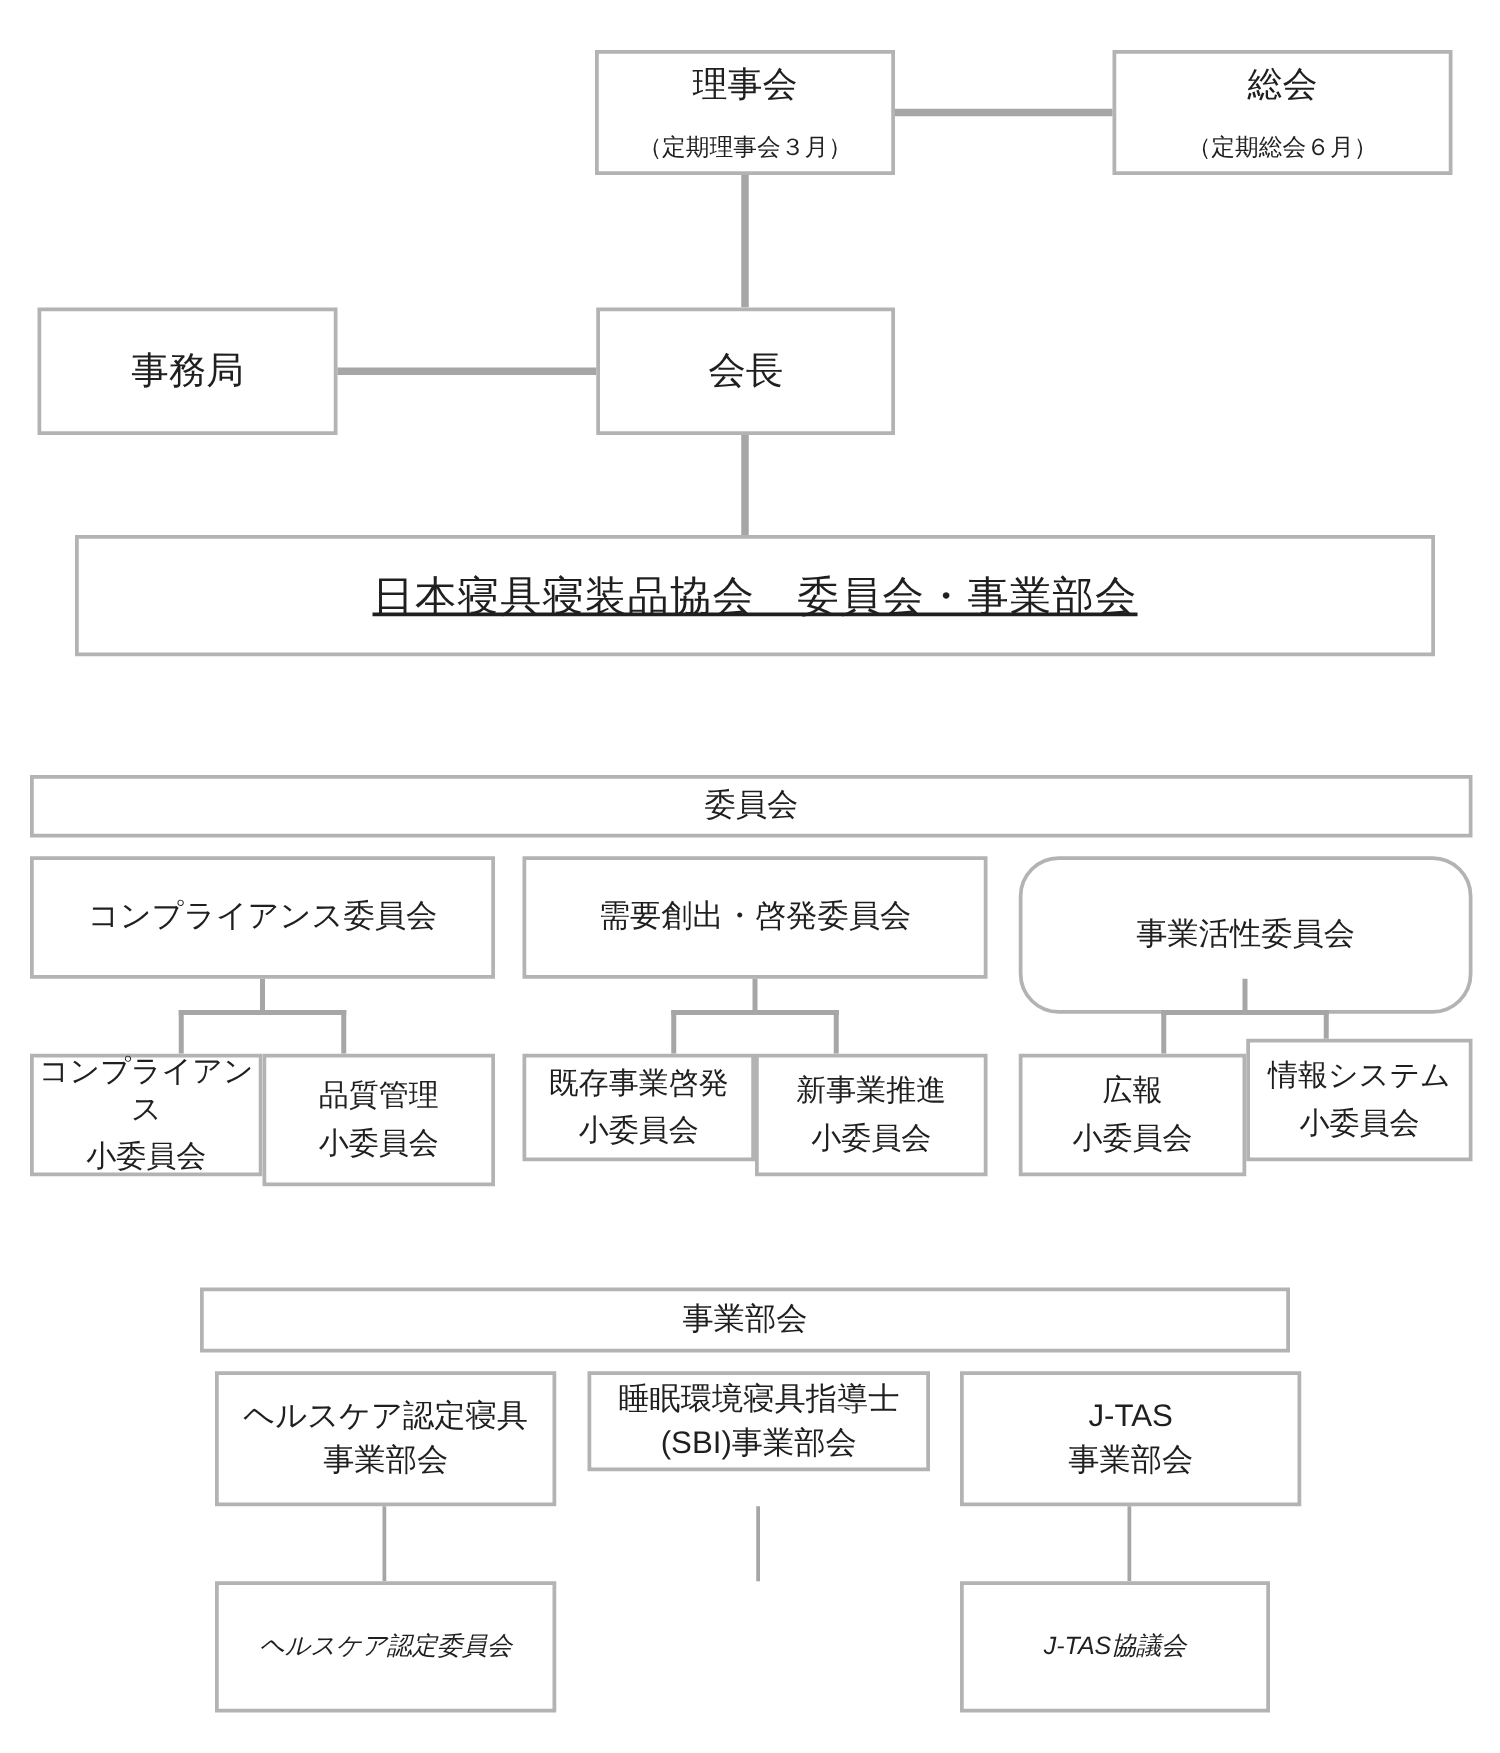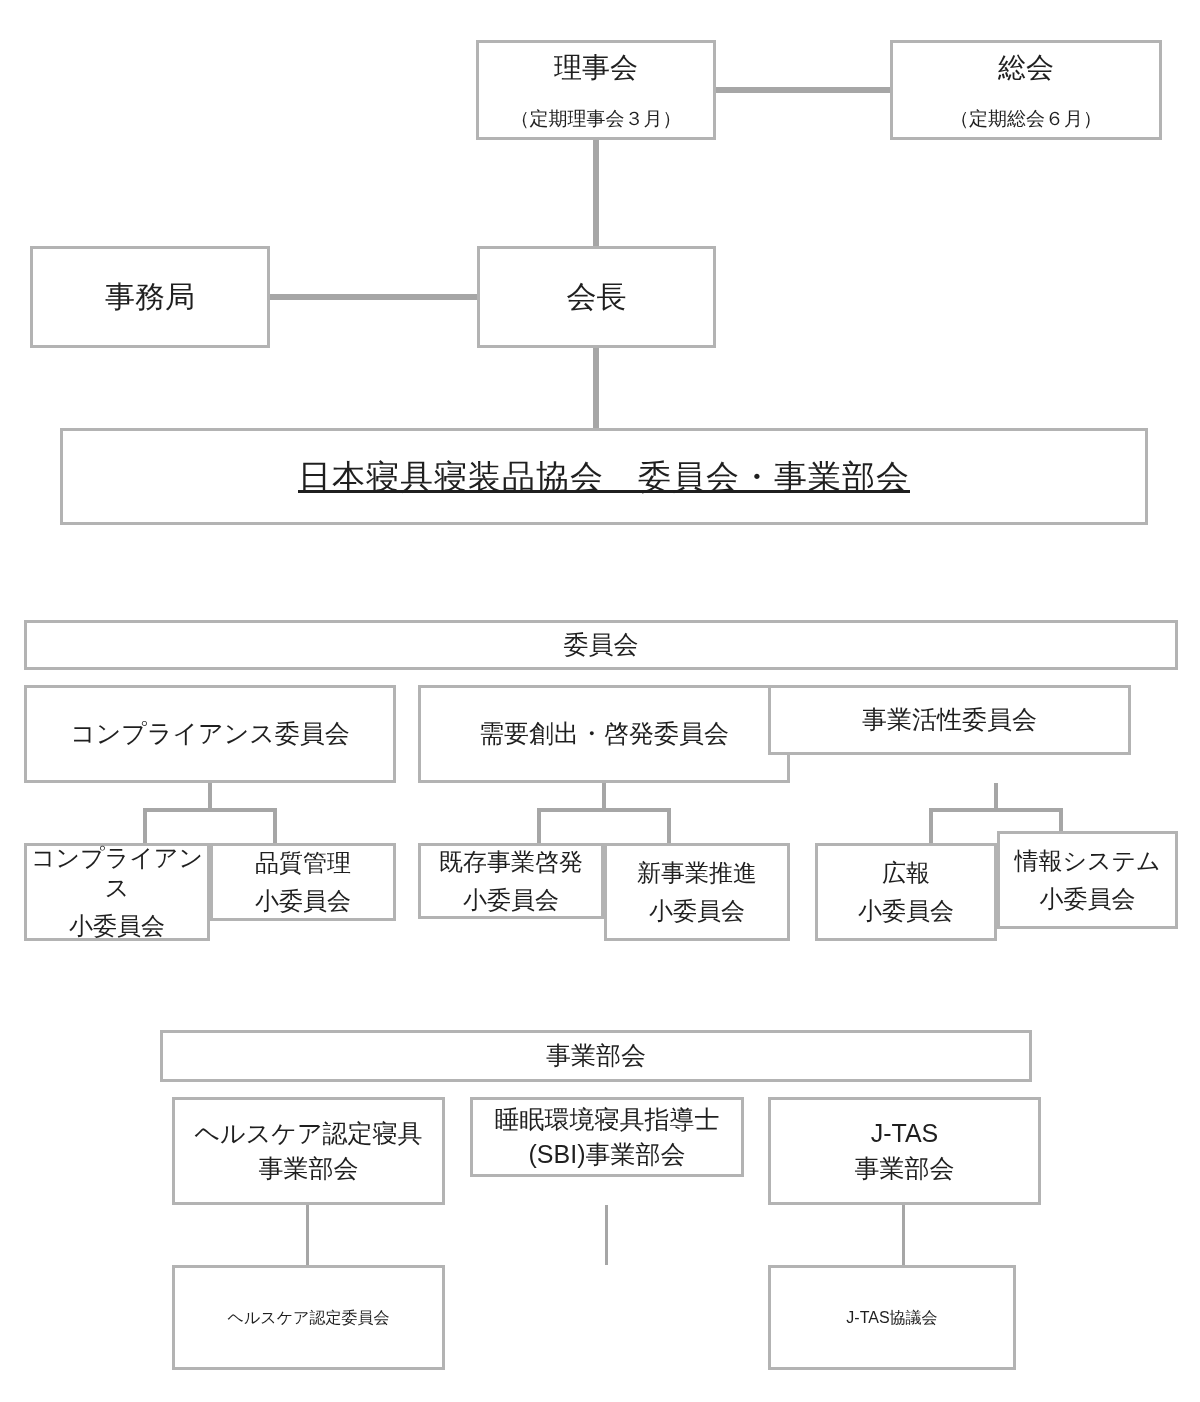--- a/index.html
+++ b/index.html
@@ -46,21 +46,21 @@
     background: transparent;
   }
   .t-main   { font-size: 28px; }
   .t-sub    { font-size: 19px; margin-top: 6px; }
   .t-big    { font-size: 30px; }
   .t-assoc  { font-size: 33px; letter-spacing: 1px; }
   .t-header { font-size: 25px; }
   .t-comm   { font-size: 25px; }
   .sub-box      { font-size: 24px; gap: 8px; }
   .division-box { font-size: 25px; gap: 4px; }
-  .child-box    { font-size: 16px; }
+  .child-box    { font-size: 20px; font-style: italic; }
 </style>
 </head>
 <body>
 
 <div class="canvas">
 
   <div class="box" style="left:476px; top:40px; width:240px; height:100px;">
     <div class="t-main">理事会</div>
     <div class="t-sub">（定期理事会３月）</div>
   </div>
@@ -93,42 +93,42 @@
   <div class="box" style="left:24px; top:620px; width:1154px; height:50px;">
     <div class="t-header">委員会</div>
   </div>
 
   <div class="box" style="left:24px; top:685px; width:372px; height:98px;">
     <div class="t-comm">コンプライアンス委員会</div>
   </div>
   <div class="box" style="left:418px; top:685px; width:372px; height:98px;">
     <div class="t-comm">需要創出・啓発委員会</div>
   </div>
-  <div class="box" style="left:768px; top:685px; width:363px; height:70px;">
+  <div class="box" style="left:815px; top:685px; width:363px; height:126px;border-radius:32px;">
     <div class="t-comm">事業活性委員会</div>
   </div>
 
   <div class="stem" style="left:208px; top:783px; height:25px;"></div>
   <div class="bracket" style="left:143px; top:808px; width:134px; height:35px;"></div>
 
   <div class="stem" style="left:602px; top:783px; height:25px;"></div>
   <div class="bracket" style="left:537px; top:808px; width:134px; height:35px;"></div>
 
   <div class="stem" style="left:994px; top:783px; height:25px;"></div>
   <div class="bracket" style="left:929px; top:808px; width:134px; height:35px;"></div>
 
   <div class="box sub-box" style="left:24px; top:843px; width:186px; height:98px;">
     <div>コンプライアンス</div>
     <div>小委員会</div>
   </div>
-  <div class="box sub-box" style="left:210px; top:843px; width:186px; height:78px;">
+  <div class="box sub-box" style="left:210px; top:843px; width:186px; height:106px;">
     <div>品質管理</div>
     <div>小委員会</div>
   </div>
-  <div class="box sub-box" style="left:418px; top:843px; width:186px; height:76px;">
+  <div class="box sub-box" style="left:418px; top:843px; width:186px; height:86px;">
     <div>既存事業啓発</div>
     <div>小委員会</div>
   </div>
   <div class="box sub-box" style="left:604px; top:843px; width:186px; height:98px;">
     <div>新事業推進</div>
     <div>小委員会</div>
   </div>
   <div class="box sub-box" style="left:815px; top:843px; width:182px; height:98px;">
     <div>広報</div>
     <div>小委員会</div>

